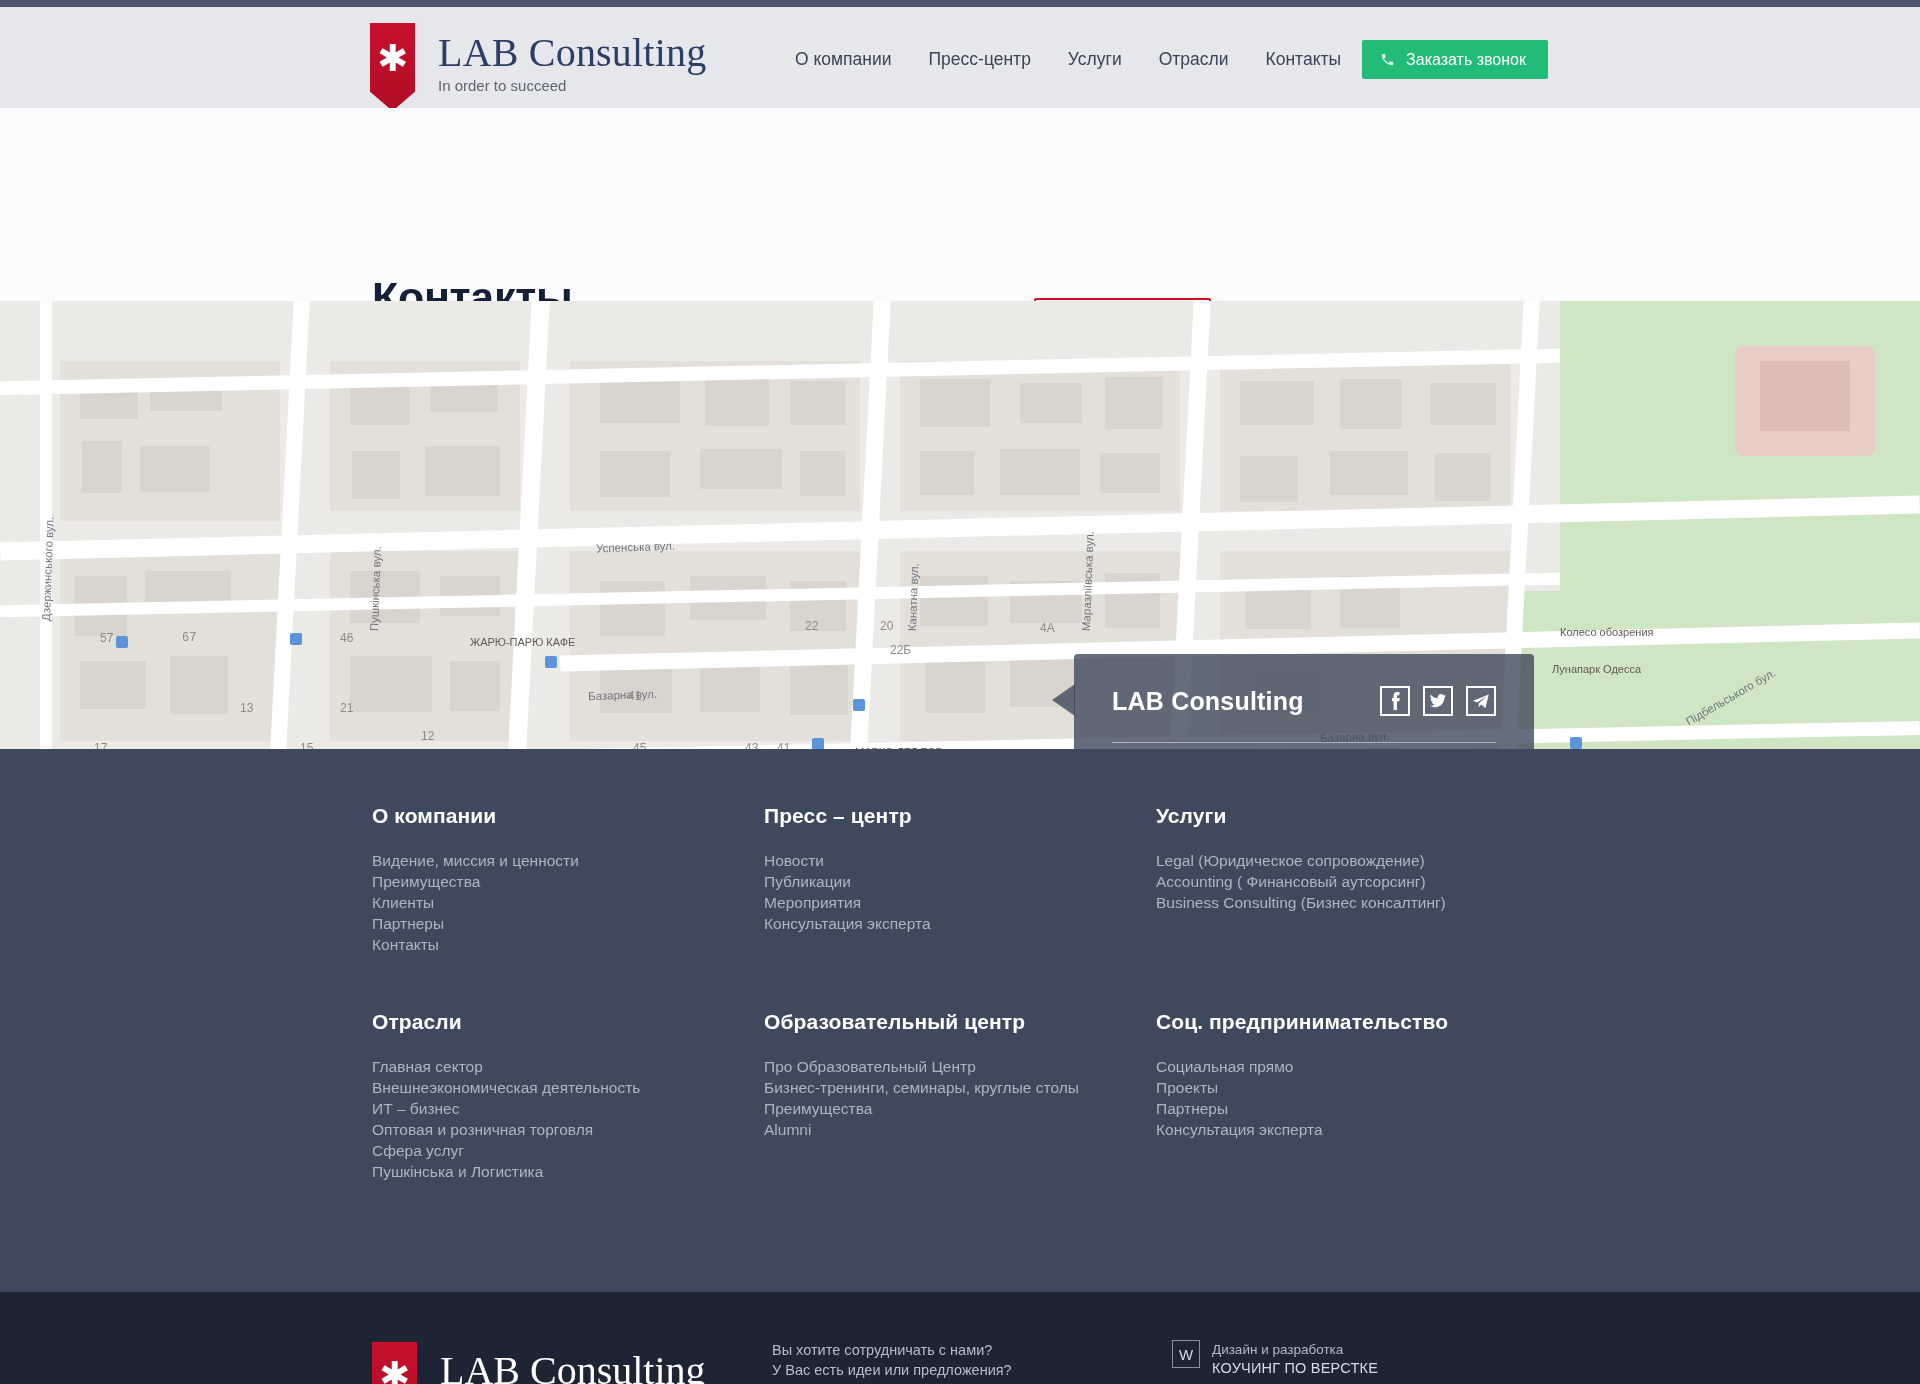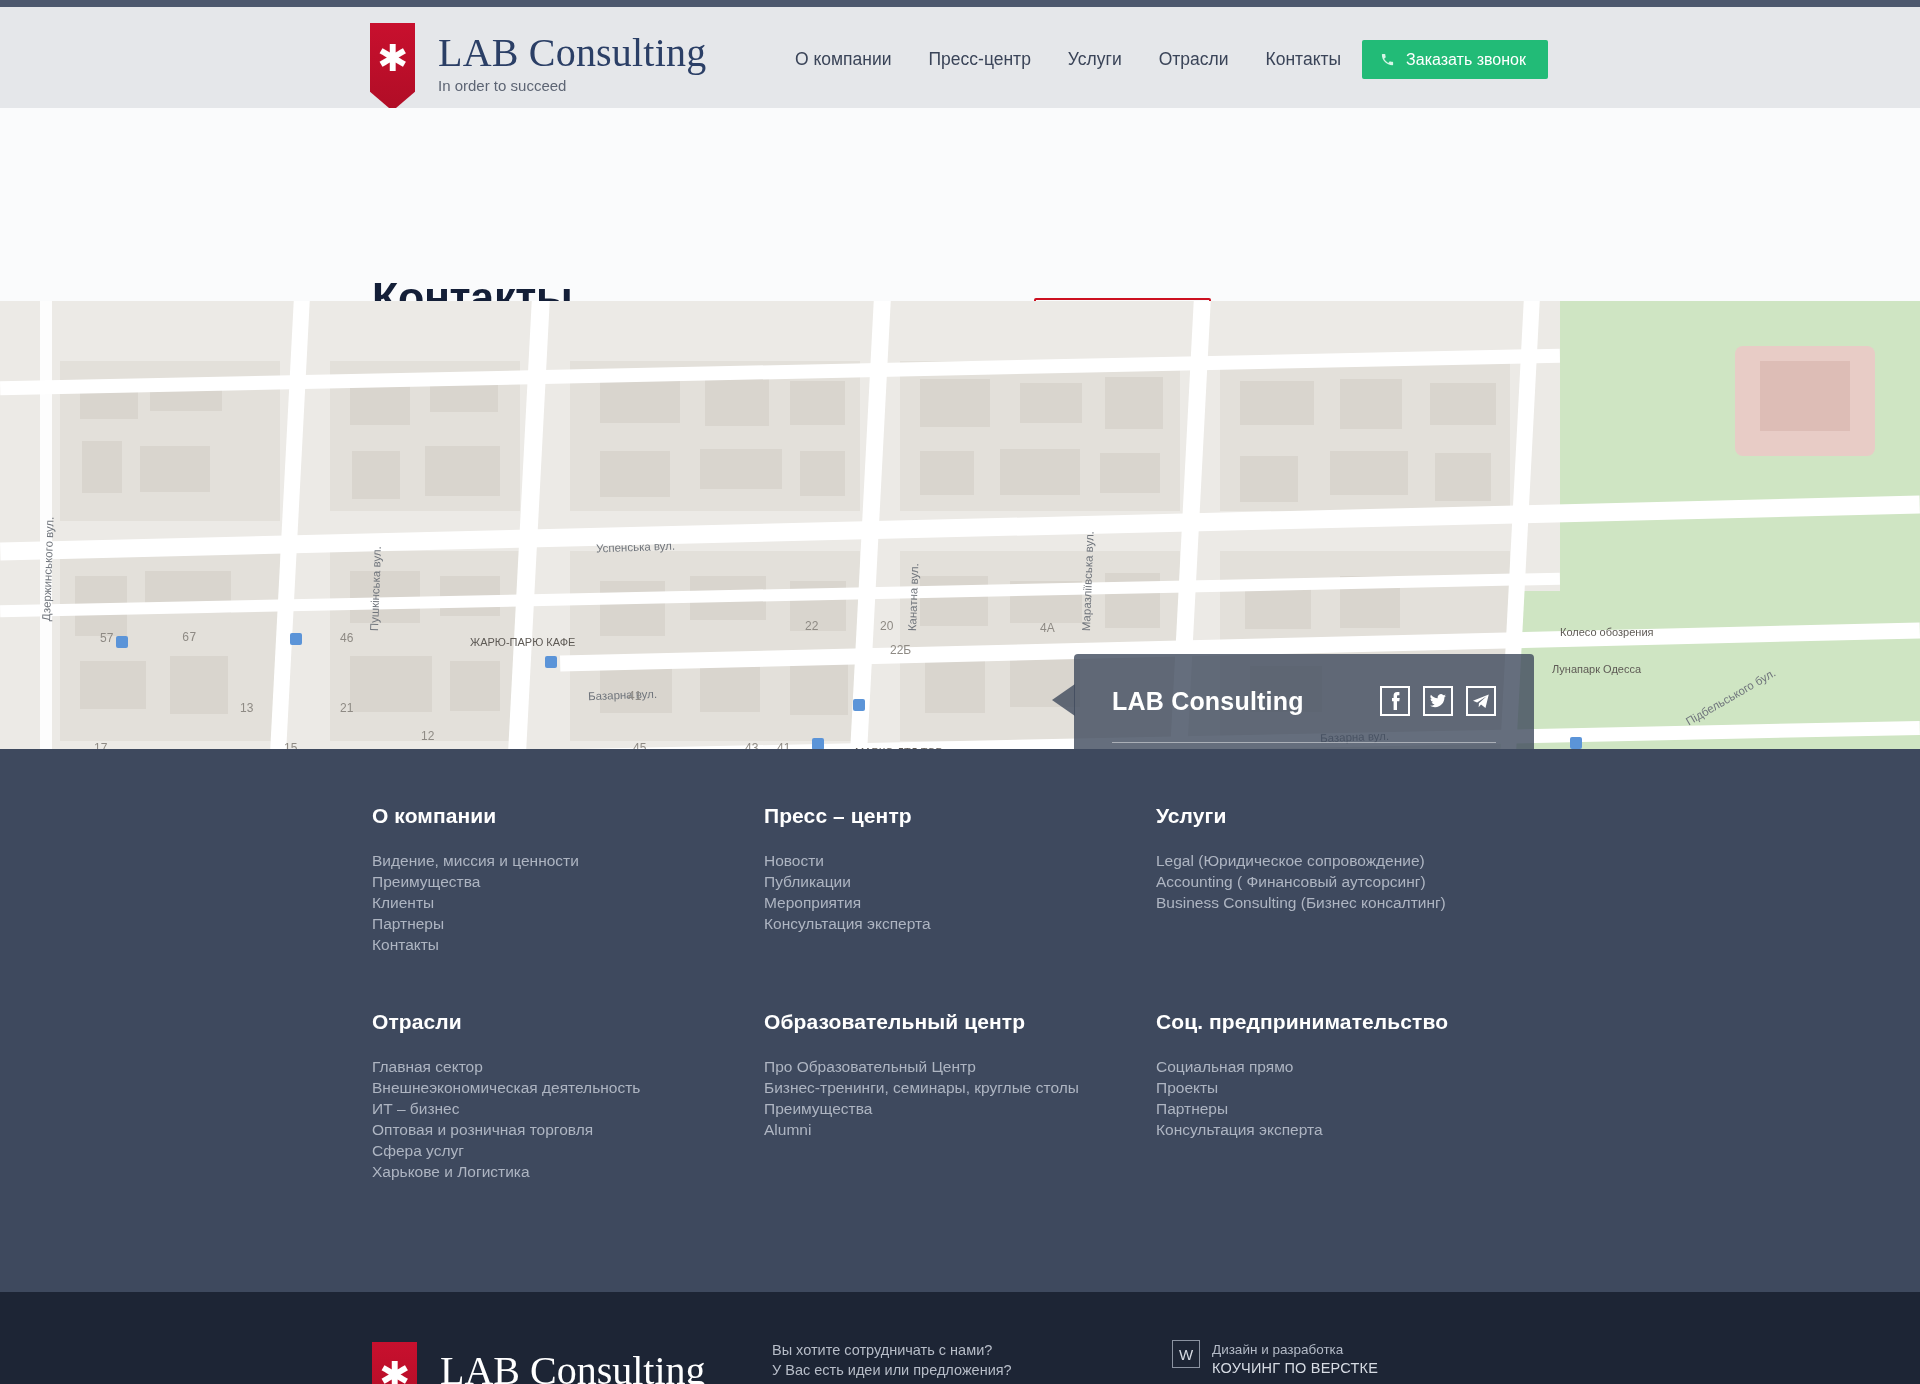--- a/index.html
+++ b/index.html
@@ -421,21 +421,21 @@
 
       <div class="mlabel" style="left:805px;top:318px;">22</div>
       <div class="mlabel" style="left:890px;top:342px;">22Б</div>
       <div class="mlabel" style="left:880px;top:318px;">20</div>
       <div class="mlabel" style="left:745px;top:440px;">43</div>
       <div class="mlabel" style="left:777px;top:440px;">41</div>
       <div class="mlabel" style="left:633px;top:440px;">45</div>
 
       <div class="mlabel" style="left:340px;top:330px;">46</div>
       <div class="mlabel" style="left:340px;top:400px;">21</div>
-      <div class="mlabel" style="left:284px;top:440px;text-decoration:underline;">15</div>
+      <div class="mlabel" style="left:300px;top:440px;text-decoration:underline;">15</div>
 
       <div class="mlabel" style="left:94px;top:440px;">17</div>
 
       <div class="mlabel" style="left:100px;top:330px;">57</div>
       <div class="mlabel" style="left:182px;top:330px;font-family:Liberation Mono, monospace;">67</div>
       <div class="mlabel" style="left:240px;top:400px;">13</div>
 
       <div class="mlabel" style="left:398px;top:428px;margin-left:23px;">12</div>
 
       <div class="mlabel" style="left:628px;top:388px;">41</div>
@@ -497,21 +497,21 @@
         <a href="#">Business Consulting (Бизнес консалтинг)</a>
       </div>
 
       <div class="fcol">
         <h4>Отрасли</h4>
         <a href="#">Главная сектор</a>
         <a href="#">Внешнеэкономическая деятельность</a>
         <a href="#">ИТ – бизнес</a>
         <a href="#">Оптовая и розничная торговля</a>
         <a href="#">Сфера услуг</a>
-        <a href="#">Харькове и Логистика</a>
+        <a href="#">Пушкінська и Логистика</a>
       </div>
 
       <div class="fcol">
         <h4>Образовательный центр</h4>
         <a href="#">Про Образовательный Центр</a>
         <a href="#">Бизнес-тренинги, семинары, круглые столы</a>
         <a href="#">Преимущества</a>
         <a href="#">Alumni</a>
       </div>
 

